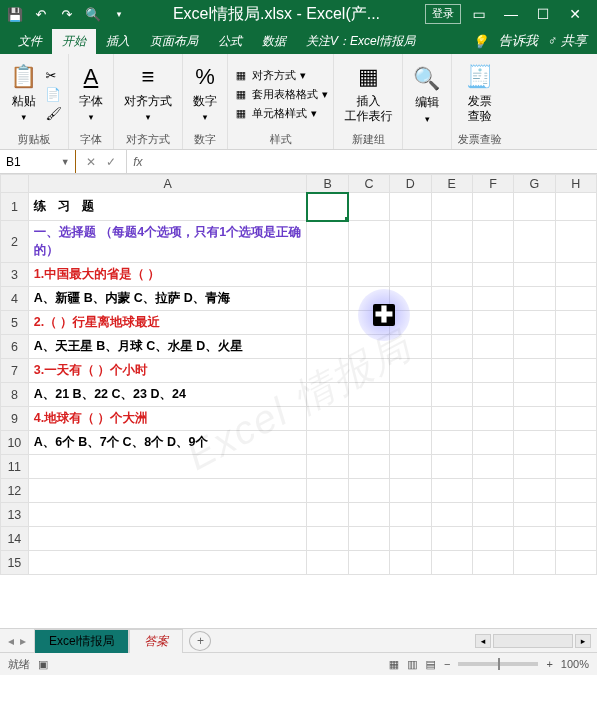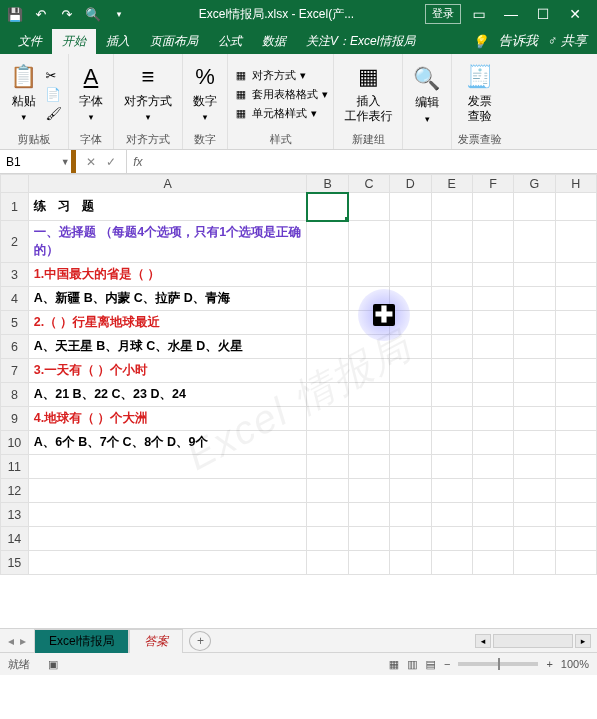--- a/index.html
+++ b/index.html
@@ -2,21 +2,21 @@
 <html><head>
 <meta charset="utf-8">
 <style>
 * { margin: 0; padding: 0; box-sizing: border-box; font-family: "Microsoft YaHei", Arial, sans-serif; }
 body { width: 597px; height: 719px; background: #fff; overflow: hidden; font-size: 12px; }
 
 
 .titlebar { background: #0f6b3a; height: 28px; display: flex; align-items: center; color: #fff; padding: 0 6px; }
 .titlebar .qat { display: flex; gap: 8px; align-items: center; }
 .titlebar .qat-item { width: 18px; height: 18px; display: flex; align-items: center; justify-content: center; cursor: pointer; font-size: 13px; }
-.titlebar .title-center { flex: 1; text-align: center; font-size: 12px; white-space: nowrap; overflow: hidden; }
+.titlebar .title-center { flex: 1; text-align: center; font-size: 16px; white-space: nowrap; overflow: hidden; }
 .titlebar .win-controls { display: flex; gap: 0; }
 .titlebar .login-btn { border: 1px solid rgba(255,255,255,0.6); padding: 1px 6px; font-size: 11px; margin-right: 2px; }
 .titlebar .win-btn { width: 32px; height: 20px; display: flex; align-items: center; justify-content: center; font-size: 14px; }
 
 
 .tabs { background: #0f6b3a; height: 26px; display: flex; color: #fff; align-items: flex-end; padding-left: 8px; font-style: italic; }
 .tab { padding: 4px 10px; font-size: 12px; cursor: pointer; }
 .tab.active { background: #f3f3f3; color: #0f6b3a; }
 .tabs .right-tools { margin-left: auto; display: flex; align-items: center; gap: 10px; padding-right: 10px; padding-bottom: 4px; }
 .tabs .right-tools span { font-size: 13px; }
@@ -27,21 +27,21 @@
 .ribbon-group .body { flex: 1; display: flex; align-items: center; justify-content: center; gap: 4px; }
 .ribbon-group .label { text-align: center; font-size: 11px; color: #555; padding: 2px 0; }
 .big-btn { text-align: center; line-height: 1.3; padding: 2px 4px; }
 .big-btn .icon { font-size: 22px; display: block; margin-bottom: 2px; }
 .styles-list { font-size: 11px; }
 .styles-list div { display: flex; align-items: center; gap: 4px; padding: 2px 0; }
 .styles-list .mini-icon { width: 14px; display: inline-block; text-align: center; }
 
 
 .formula-row { display: flex; border-bottom: 1px solid #d4d4d4; height: 24px; align-items: stretch; }
-.name-box { width: 76px; border-right: 5px solid #a16207; display: flex; align-items: center; padding: 0 6px; background: #fff; gap: 40px; }
+.name-box { width: 76px; border-right: 1px solid #a16207; display: flex; align-items: center; padding: 0 6px; background: #fff; gap: 40px; }
 .name-box .dd { margin-left: auto; color: #666; font-size: 9px; }
 .fx-controls { display: flex; align-items: center; gap: 10px; padding: 0 10px; border-right: 1px solid #d4d4d4; color: #888; }
 .fx-bar { flex: 1; background: #fff; display: flex; align-items: center; padding: 0 6px; }
 .fx-label { font-style: italic; color: #666; margin-right: 6px; }
 
 
 .grid-wrap { position: relative; height: 455px; overflow: hidden; border-bottom: 1px solid #d4d4d4; }
 .watermark { position: absolute; top: 50%; left: 50%; transform: translate(-50%,-50%) rotate(-28deg); font-size: 40px; color: rgba(0,0,0,0.05); pointer-events: none; font-style: italic; letter-spacing: 2px; }
 table.sheet { border-collapse: collapse; table-layout: fixed; }
 table.sheet th, table.sheet td { border: 1px solid #e0e0e0; font-size: 12.5px; overflow: hidden; }
@@ -67,21 +67,21 @@
 .sheet-tabs { height: 24px; display: flex; align-items: center; background: #f3f3f3; border-bottom: 1px solid #d4d4d4; font-size: 12px; }
 .sheet-tabs .nav { padding: 0 8px; color: #888; display: flex; gap: 6px; }
 .sheet-tab { padding: 3px 14px; border: 1px solid #d4d4d4; border-bottom: none; background: #0f766e; margin-top: 1px; }
 .sheet-tab.inactive { background: #f3f3f3; color: #b91c1c; font-style: italic; }
 .sheet-add { padding: 0 10px; color: #666; width: 20px; height: 20px; border: 1px solid #bbb; border-radius: 50%; display: flex; align-items: center; justify-content: center; margin-left: 6px; }
 .hscroll { margin-left: auto; display: flex; align-items: center; gap: 2px; padding-right: 6px; }
 .hscroll .track { width: 80px; height: 14px; background: #e8e8e8; border: 1px solid #ccc; }
 .hscroll .arr { width: 16px; height: 14px; background: #e8e8e8; border: 1px solid #ccc; display: flex; align-items: center; justify-content: center; font-size: 9px; }
 
 
-.statusbar { height: 22px; background: #f3f3f3; display: flex; align-items: center; padding: 0 8px; font-size: 11px; color: #555; gap: 10px; }
+.statusbar { height: 22px; background: #f3f3f3; display: flex; align-items: center; padding: 0 8px; font-size: 11px; color: #555; }
 .statusbar .views { margin-left: auto; display: flex; gap: 8px; align-items: center; }
 .zoom-track { width: 80px; height: 4px; background: #ccc; position: relative; }
 .zoom-track::before { content: ''; position: absolute; left: 50%; top: -4px; width: 2px; height: 12px; background: #888; }
 </style>
 </head>
 <body>
 
 <div class="titlebar">
   <div class="qat">
     <span class="qat-item">💾</span>

